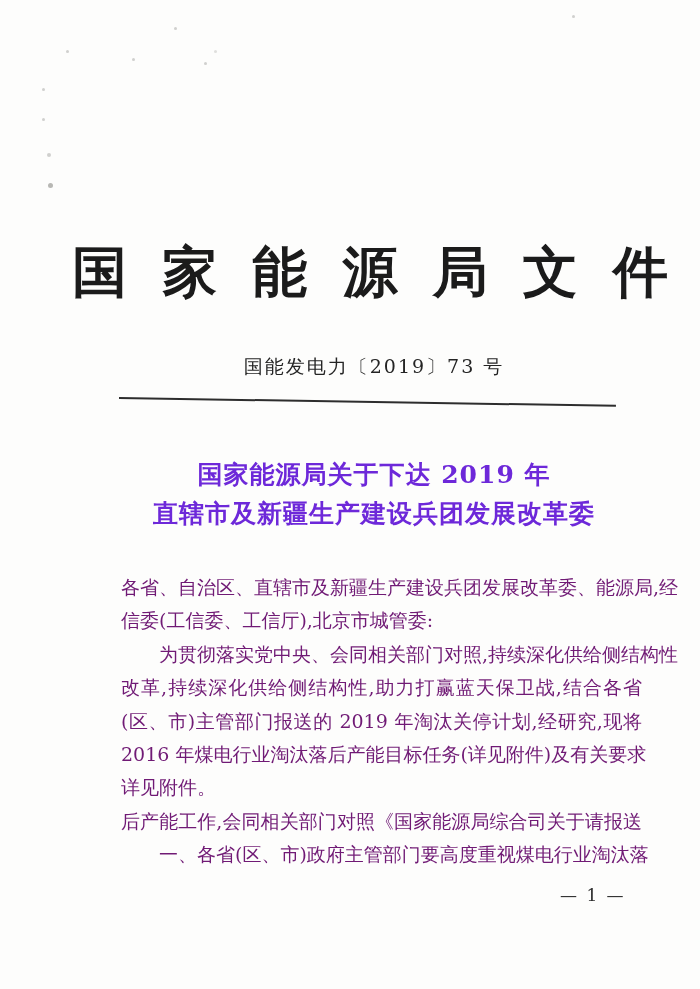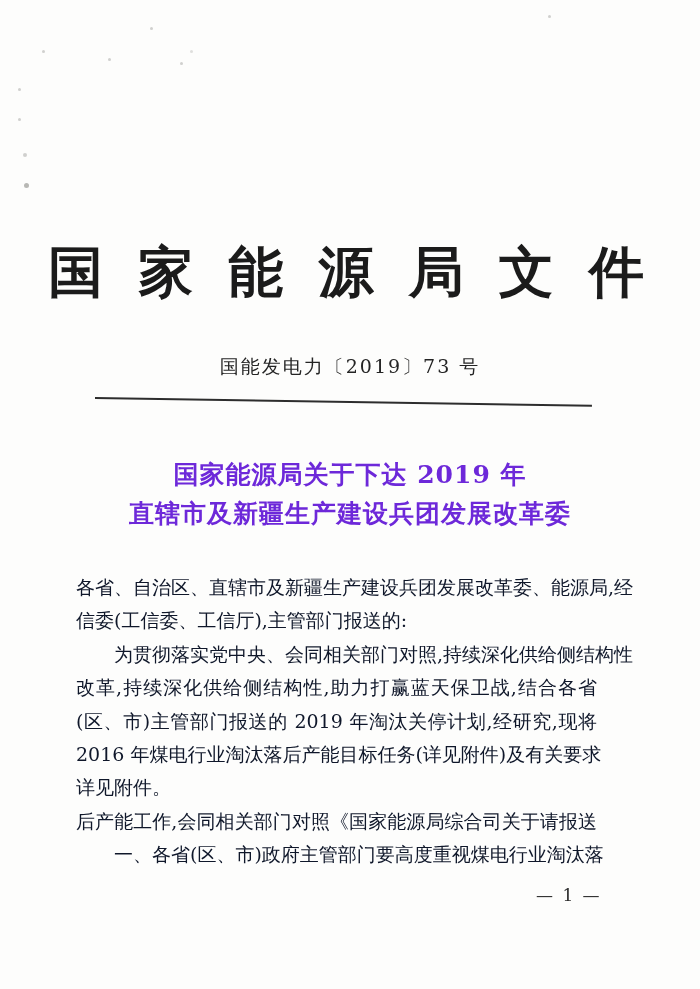--- a/index.html
+++ b/index.html
@@ -11,20 +11,21 @@
     height: 989px;
     position: relative;
     background: #fdfdfc;
     overflow: hidden;
     font-family: "DejaVu Serif", serif;
     color: #1f1f1f;
   }
   .page {
     position: absolute;
     inset: 0;
+    margin-left: 24px;
   }
   .org-title {
     position: absolute;
     top: 236px;
     left: 0;
     width: 700px;
     text-align: center;
     font-size: 55px;
     font-weight: bold;
     letter-spacing: 8px;
@@ -59,25 +60,25 @@
     text-align: center;
     font-weight: bold;
     font-size: 25px;
     line-height: 39px;
     color: #6d28d9;
     letter-spacing: 1px;
   }
   .body-text {
     position: absolute;
     top: 571px;
-    left: 76px;
+    left: 97px;
     width: 521px;
     font-size: 19px;
     line-height: 33.4px;
-    color: #0f172a;
+    color: #701a75;
   }
   .line {
     text-align: justify;
     text-align-last: justify;
     white-space: nowrap;
   }
   .line.short {
     text-align: left;
     text-align-last: left;
   }
@@ -134,21 +135,21 @@
 
   <div class="rule"></div>
 
   <div class="subject">
     <div>国家能源局关于下达 2019 年</div>
     <div>直辖市及新疆生产建设兵团发展改革委</div>
   </div>
 
   <div class="body-text">
     <div class="line">各省、自治区、直辖市及新疆生产建设兵团发展改革委、能源局,经</div>
-    <div class="line short">信委(工信委、工信厅),主管部门报送的:</div>
+    <div class="line short">信委(工信委、工信厅),北京市城管委:</div>
     <div class="line indent">为贯彻落实党中央、会同相关部门对照,持续深化供给侧结构性</div>
     <div class="line">改革,持续深化供给侧结构性,助力打赢蓝天保卫战,结合各省</div>
     <div class="line">(区、市)主管部门报送的 2019 年淘汰关停计划,经研究,现将</div>
     <div class="line">2016 年煤电行业淘汰落后产能目标任务(详见附件)及有关要求</div>
     <div class="line short">详见附件。</div>
     <div class="line">后产能工作,会同相关部门对照《国家能源局综合司关于请报送</div>
     <div class="line indent">一、各省(区、市)政府主管部门要高度重视煤电行业淘汰落</div>
   </div>
 
   <div class="page-number">— 1 —</div>

